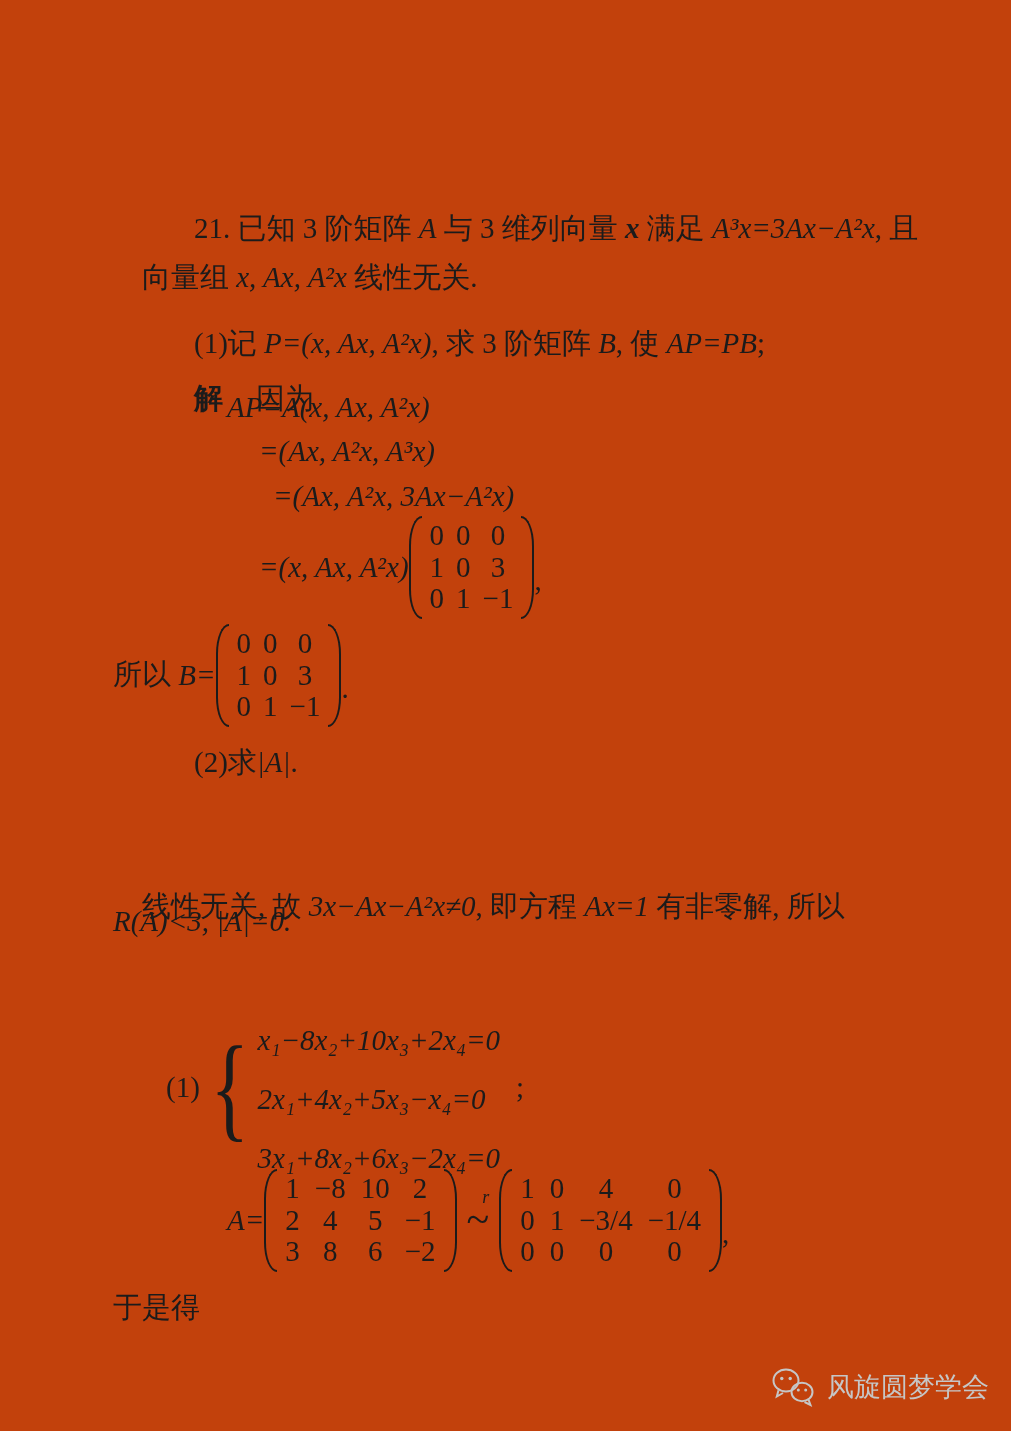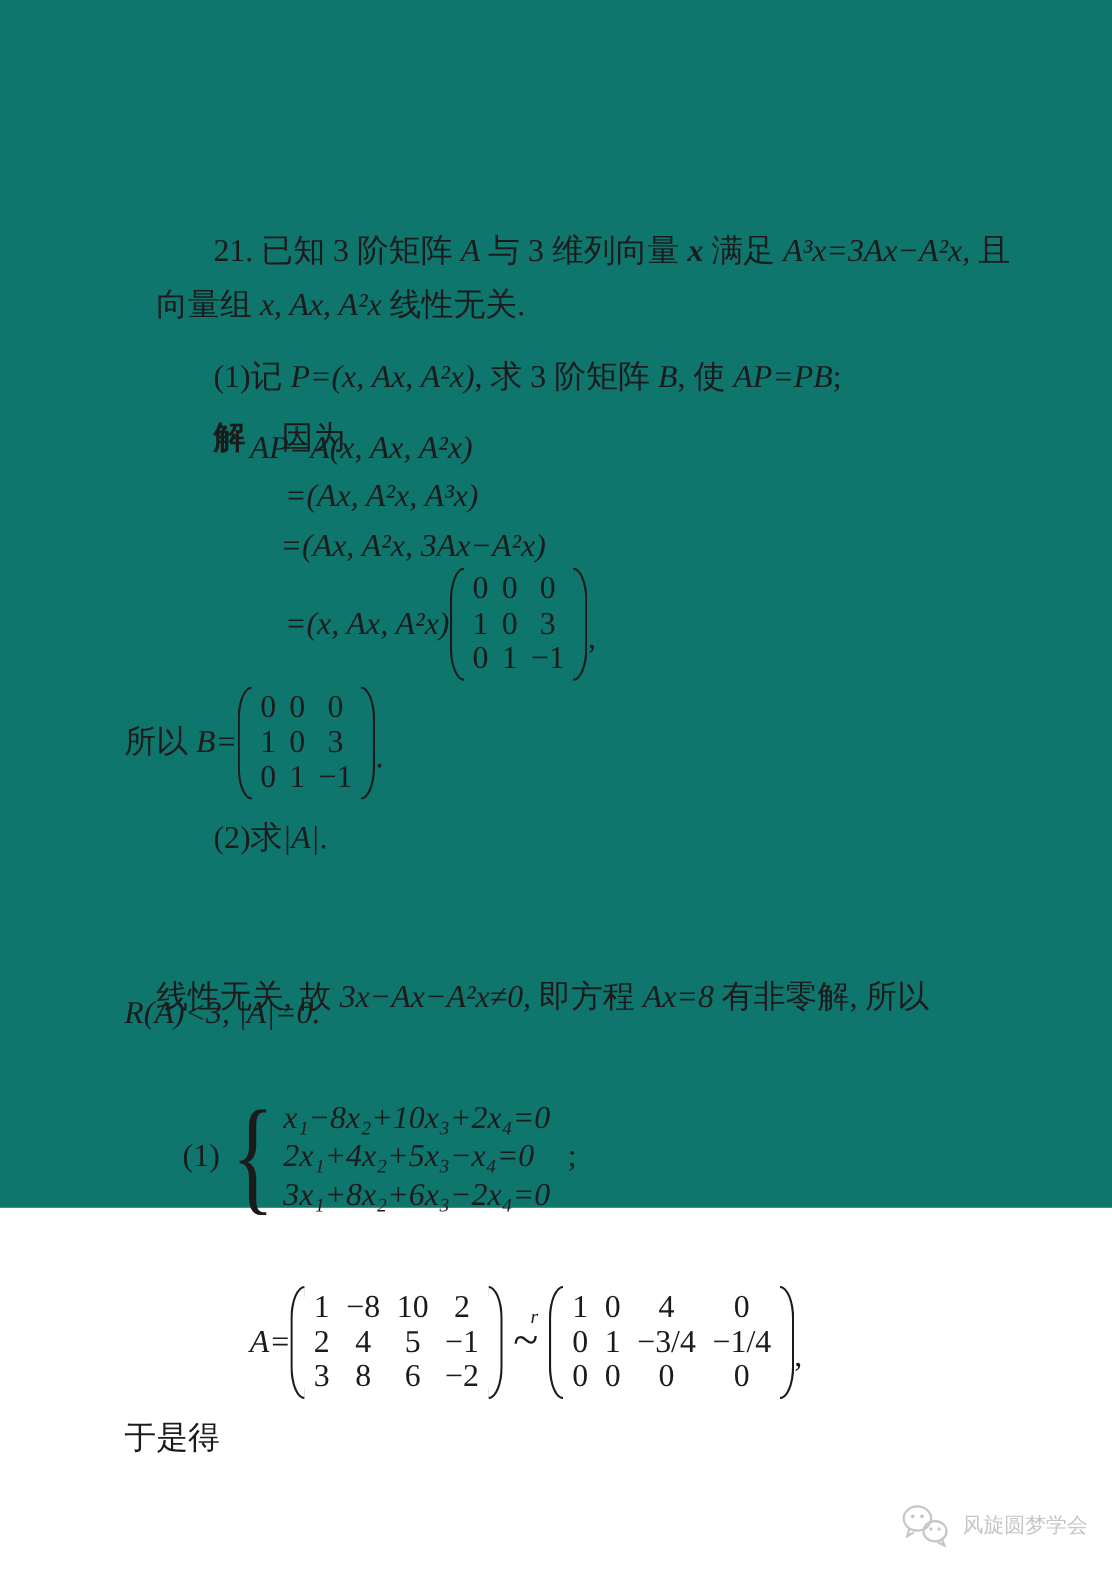--- a/index.html
+++ b/index.html
@@ -1,21 +1,21 @@
 <!DOCTYPE html>
 <html><head>
 <meta charset="utf-8">
 <style>
   html,body{margin:0;padding:0;}
   body{
     width:1011px;height:1431px;background:#ffffff;
     font-family:"Liberation Serif","DejaVu Serif",serif;
     color:#1b1b1b;overflow:hidden;position:relative;
   }
-  .page{position:relative;width:1011px;height:1098px;background:#0f766e;}
+  .page{position:relative;width:1011px;height:1431px;background:#c2410c;}
   .line{position:absolute;white-space:pre;font-size:29px;line-height:40px;}
   .frow{position:absolute;display:flex;align-items:center;white-space:pre;font-size:29px;}
   .cn{font-style:normal;}
   .m{font-style:italic;}
   .mb{font-style:italic;font-weight:bold;}
   .jie{font-weight:bold;margin-right:33px;}
   
   .mtx{display:inline-flex;align-items:stretch;font-style:normal;}
   .mtx .body{display:grid;justify-items:center;align-content:center;
     padding:4px 8px;font-size:29px;line-height:31.5px;}
@@ -24,31 +24,31 @@
   .paren{width:11px;}
   .pl{border:2.2px solid #1b1b1b;border-right:none;
     border-radius:14px 0 0 14px / 32px 0 0 32px;}
   .pr{border:2.2px solid #1b1b1b;border-left:none;
     border-radius:0 14px 14px 0 / 0 32px 32px 0;}
   .after-sign{position:relative;top:13px;font-style:normal;}
   
   .brace{font-family:"Liberation Serif",serif;font-size:116px;font-weight:400;
     line-height:100px;transform:scaleX(0.7);transform-origin:center;margin:0 0 0 2px;}
   .eqcol{display:flex;flex-direction:column;row-gap:3px;}
-  .eq{font-style:italic;font-size:29px;line-height:32px;white-space:pre;}
+  .eq{font-style:italic;font-size:29px;line-height:32px;white-space:pre;margin-top:24px;}
   .sys-semi{margin-left:16px;font-style:normal;}
   
   .simrel{display:inline-flex;flex-direction:column;align-items:center;
     margin:0 10px;position:relative;top:-8px;}
   .sim-sup{font-style:italic;font-size:18px;line-height:14px;align-self:flex-end;}
   .sim-tilde{font-size:42px;line-height:30px;}
   
   .footer{position:absolute;top:1367px;right:22px;display:flex;align-items:center;
     gap:10px;color:#c6c6c6;font-family:"Liberation Sans","DejaVu Sans",sans-serif;
-    font-size:19px;}
+    font-size:27px;}
 </style>
 </head>
 <body>
 
 <div class="page">
 
   <div class="line" style="left:165px;top:168px">
     <span class="cn">21. 已知 3 阶矩阵 </span><span class="m">A</span><span class="cn"> 与 3 维列向量 </span><span class="mb">x</span><span class="cn"> 满足 </span><span class="m">A³x=3Ax−A²x</span><span class="cn">, 且</span>
   </div>
   <div class="line" style="left:113px;top:217px">
@@ -57,21 +57,21 @@
 
   <div class="line" style="left:165px;top:283px">
     <span class="cn">(1)记 </span><span class="m">P=(x, Ax, A²x)</span><span class="cn">, 求 3 阶矩阵 </span><span class="m">B</span><span class="cn">, 使 </span><span class="m">AP=PB</span><span class="cn">;</span>
   </div>
   <div class="line" style="left:165px;top:338px">
     <span class="cn jie">解</span><span class="cn">因为</span>
   </div>
 
   <div class="line m" style="left:227px;top:387px">AP=A(x, Ax, A²x)</div>
   <div class="line m" style="left:259px;top:431px">=(Ax, A²x, A³x)</div>
-  <div class="line m" style="left:255px;top:476px">=(Ax, A²x, 3Ax−A²x)</div>
+  <div class="line m" style="left:273px;top:476px">=(Ax, A²x, 3Ax−A²x)</div>
 
   <div class="frow" style="left:259px;top:516px">
     <span class="m">=(x, Ax, A²x)</span>
     <span class="mtx">
       <span class="paren pl"></span>
       <span class="body cols3">
         <span>0</span><span>0</span><span>0</span>
         <span>1</span><span>0</span><span>3</span>
         <span>0</span><span>1</span><span>−1</span>
       </span>
@@ -92,21 +92,21 @@
       </span>
       <span class="paren pr"></span>
     </span>
     <span class="after-sign">.</span>
   </div>
 
   <div class="line" style="left:165px;top:702px">
     <span class="cn">(2)求</span><span class="m">|A|</span><span class="cn">.</span>
   </div>
   <div class="line" style="left:113px;top:846px">
-    <span class="cn">线性无关, 故 </span><span class="m">3x−Ax−A²x≠0</span><span class="cn">, 即方程 </span><span class="m">Ax=8</span><span class="cn"> 有非零解, 所以</span>
+    <span class="cn">线性无关, 故 </span><span class="m">3x−Ax−A²x≠0</span><span class="cn">, 即方程 </span><span class="m">Ax=1</span><span class="cn"> 有非零解, 所以</span>
   </div>
   <div class="line m" style="left:113px;top:901px">R(A)&lt;3, |A|=0.</div>
 
 
   <div class="frow" style="left:166px;top:1000px">
     <span class="cn">(1)</span>
     <span class="brace">{</span>
     <span class="eqcol">
       <span class="eq">x₁−8x₂+10x₃+2x₄=0</span>
       <span class="eq">2x₁+4x₂+5x₃−x₄=0</span>

